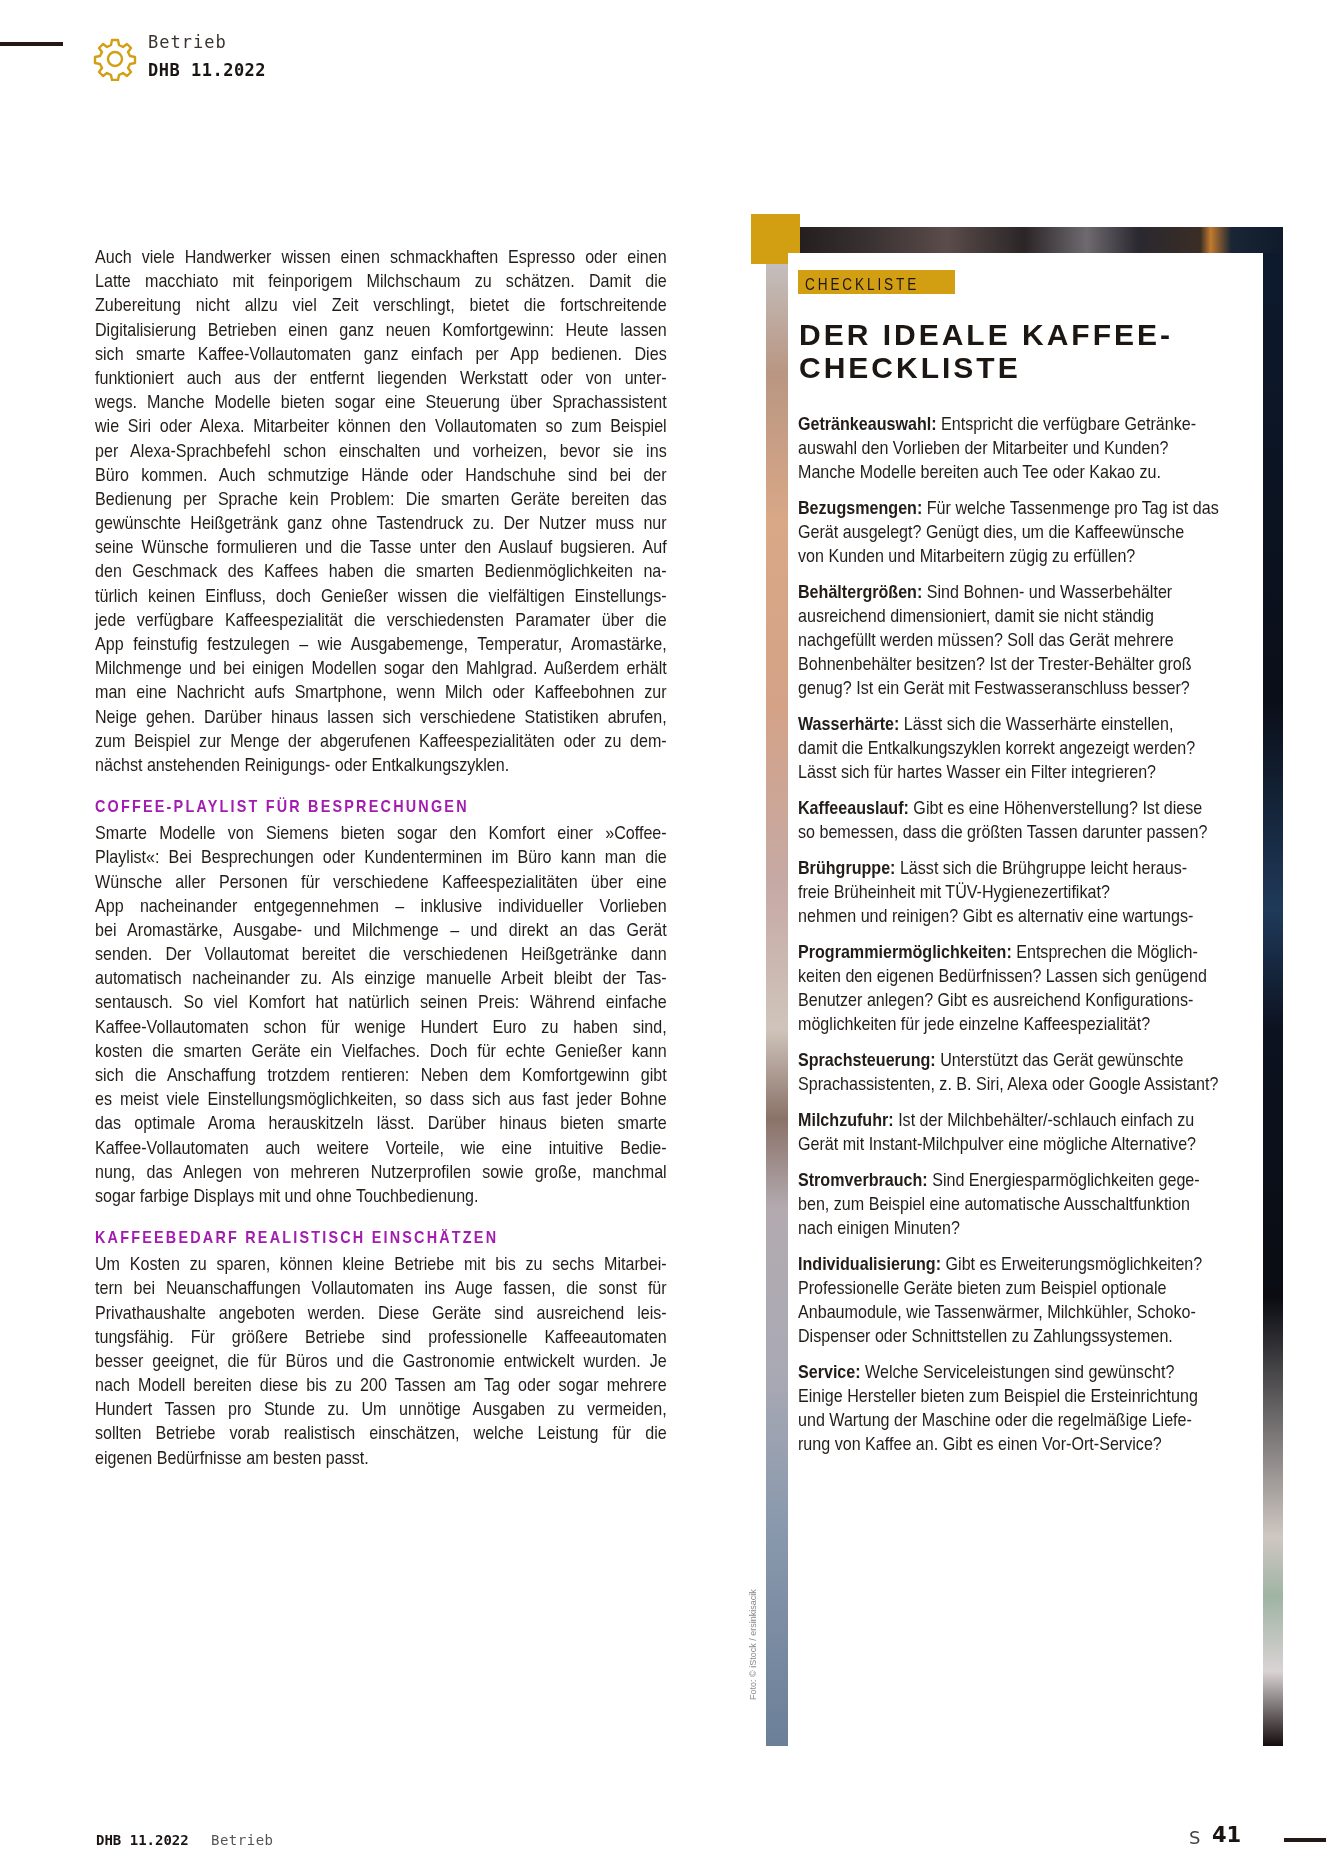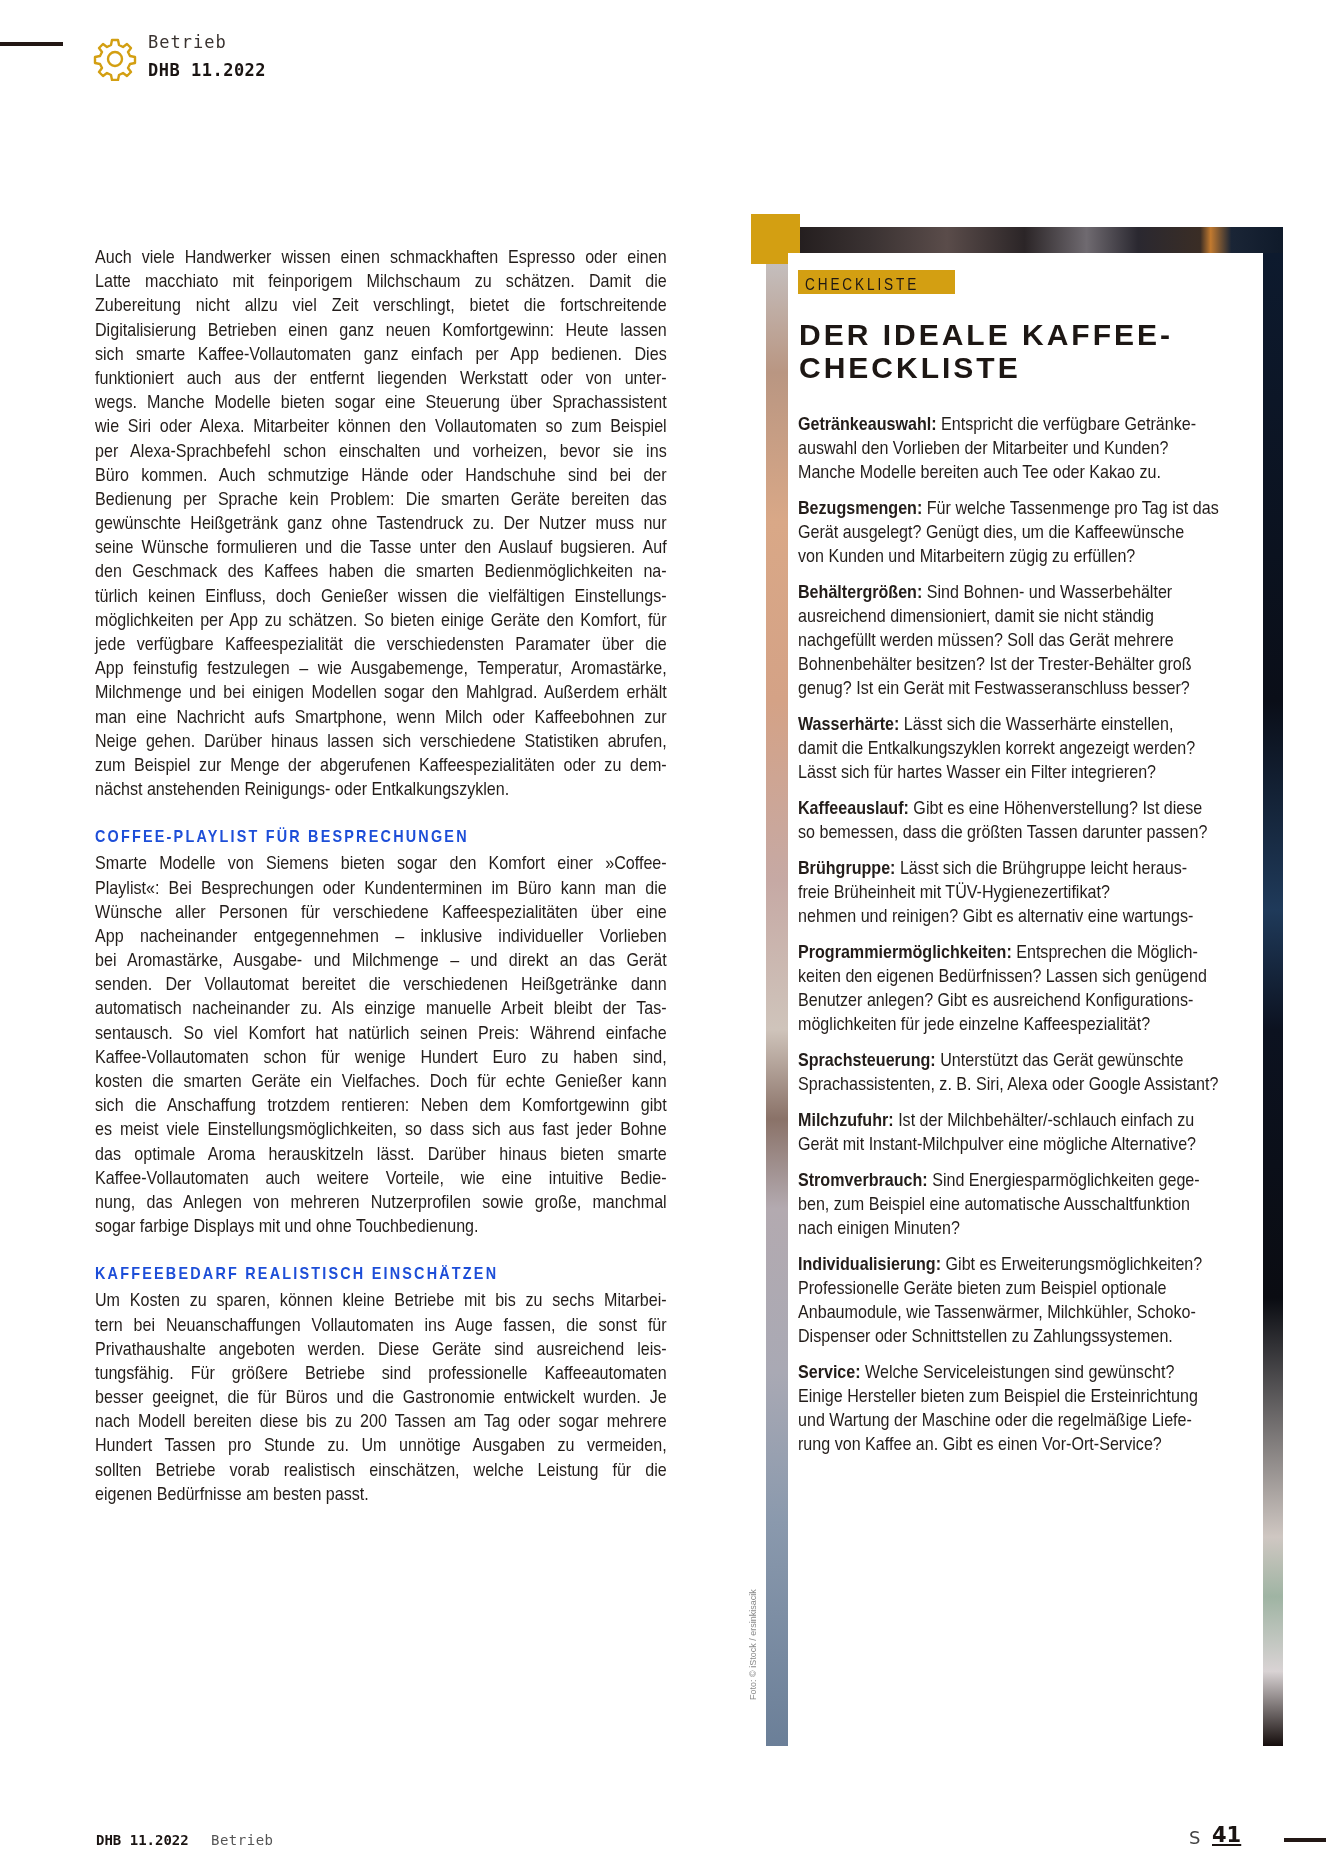--- a/index.html
+++ b/index.html
@@ -17,23 +17,23 @@
   
   .col-left { position: absolute; left: 95px; top: 245px; width: 572px; }
   .line {
     display: block; height: 24.2px; line-height: 24.2px; white-space: nowrap;
     font-size: 19px; text-align: justify; text-align-last: justify;
     transform-origin: left center;
   }
   .line.last { text-align-last: left; }
   .fit { display: block; width: 118%; transform: scaleX(0.847); transform-origin: left center; }
   .sub-h {
-    display: block; height: 28px; line-height: 28px; margin-top: 22px;
+    display: block; height: 28px; line-height: 28px; margin-top: 16px;
     font-weight: bold; font-size: 17px; letter-spacing: 2.6px; white-space: nowrap;
-    color: #1d4ed8;
+    color: #a21caf;
   }
   .sub-h .fit { width: auto; }
 
   
   .gold-square { position: absolute; left: 751px; top: 214px; width: 49px; height: 50px; background: #d39f12; }
   .photo-frame {
     position: absolute; left: 766px; top: 227px; width: 517px; height: 1519px;
     background:
       linear-gradient(90deg, rgba(0,0,0,0) 0%, rgba(0,0,0,0) 100%),
       linear-gradient(180deg, #2a2428 0%, #3b3335 5%, #16181f 12%, #0b0d14 50%, #1c2230 80%, #3e4652 100%);
@@ -72,21 +72,21 @@
   .ck-key { font-weight: bold; }
   .credit {
     position: absolute; left: 748px; top: 1700px; transform: rotate(-90deg); transform-origin: left top;
     font-size: 9px; color: #8a8a8a; white-space: nowrap;
   }
 
   
   .ft-issue { position: absolute; left: 96px; top: 1832px; font-family: "DejaVu Sans Mono", monospace; font-weight: bold; font-size: 14px; color: #1a1412; }
   .ft-section { position: absolute; left: 211px; top: 1832px; font-family: "DejaVu Sans Mono", monospace; font-size: 14px; color: #555; letter-spacing: 0.5px; }
   .ft-s { position: absolute; left: 1189px; top: 1827px; font-family: "DejaVu Sans", sans-serif; font-size: 18px; color: #444; }
-  .ft-page { position: absolute; left: 1212px; top: 1823px; font-family: "DejaVu Sans", sans-serif; font-weight: bold; font-size: 21px; color: #1a1412; text-decoration: underline; }
+  .ft-page { position: absolute; left: 1212px; top: 1823px; font-family: "DejaVu Sans", sans-serif; font-weight: bold; font-size: 21px; color: #1a1412; }
   .bottom-rule { position: absolute; left: 1284px; top: 1838px; width: 42px; height: 4px; background: #231815; }
 </style>
 </head>
 <body>
 
 <div class="top-rule"></div>
 <svg class="gear" viewBox="0 0 44 44">
   <g fill="none" stroke="#d39f12" stroke-width="2.4" stroke-linejoin="round">
     <path d="M19 3 h6 l1 5 l4 2 l4-3 l4 4 l-3 4 l2 4 l5 1 v6 l-5 1 l-2 4 l3 4 l-4 4 l-4-3 l-4 2 l-1 5 h-6 l-1-5 l-4-2 l-4 3 l-4-4 l3-4 l-2-4 l-5-1 v-6 l5-1 l2-4 l-3-4 l4-4 l4 3 l4-2 z"></path>
     <circle cx="22" cy="22" r="7"></circle>
@@ -136,23 +136,20 @@
       <span class="line">
         <span class="fit">seine Wünsche formulieren und die Tasse unter den Auslauf bugsieren. Auf</span>
       </span>
       <span class="line">
         <span class="fit">den Geschmack des Kaffees haben die smarten Bedienmöglichkeiten na-</span>
       </span>
       <span class="line">
         <span class="fit">türlich keinen Einfluss, doch Genießer wissen die vielfältigen Einstellungs-</span>
       </span>
       <span class="line">
-        <span class="fit">möglichkeiten per App zu schätzen. So bieten einige Geräte den Komfort, für</span>
-      </span>
-      <span class="line">
         <span class="fit">jede verfügbare Kaffeespezialität die verschiedensten Paramater über die</span>
       </span>
       <span class="line">
         <span class="fit">App feinstufig festzulegen – wie Ausgabemenge, Temperatur, Aromastärke,</span>
       </span>
       <span class="line">
         <span class="fit">Milchmenge und bei einigen Modellen sogar den Mahlgrad. Außerdem erhält</span>
       </span>
       <span class="line">
         <span class="fit">man eine Nachricht aufs Smartphone, wenn Milch oder Kaffeebohnen zur</span>

